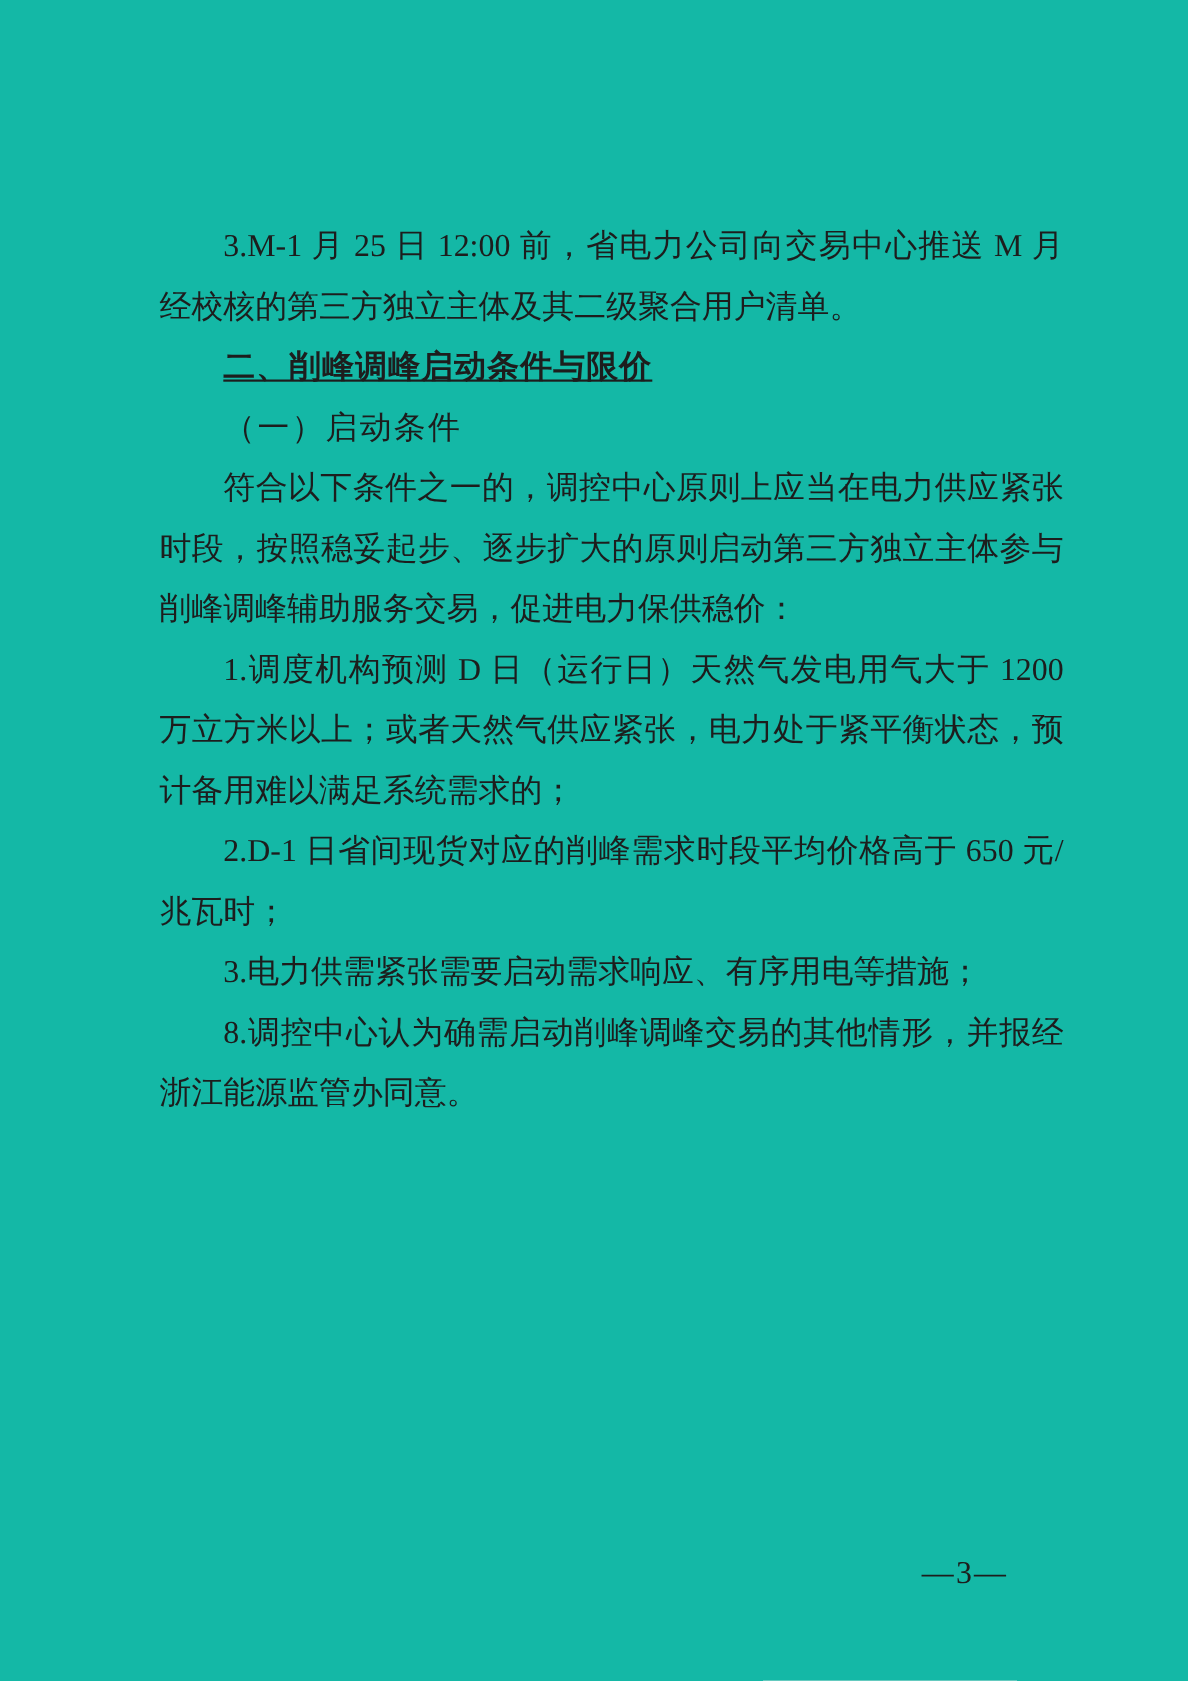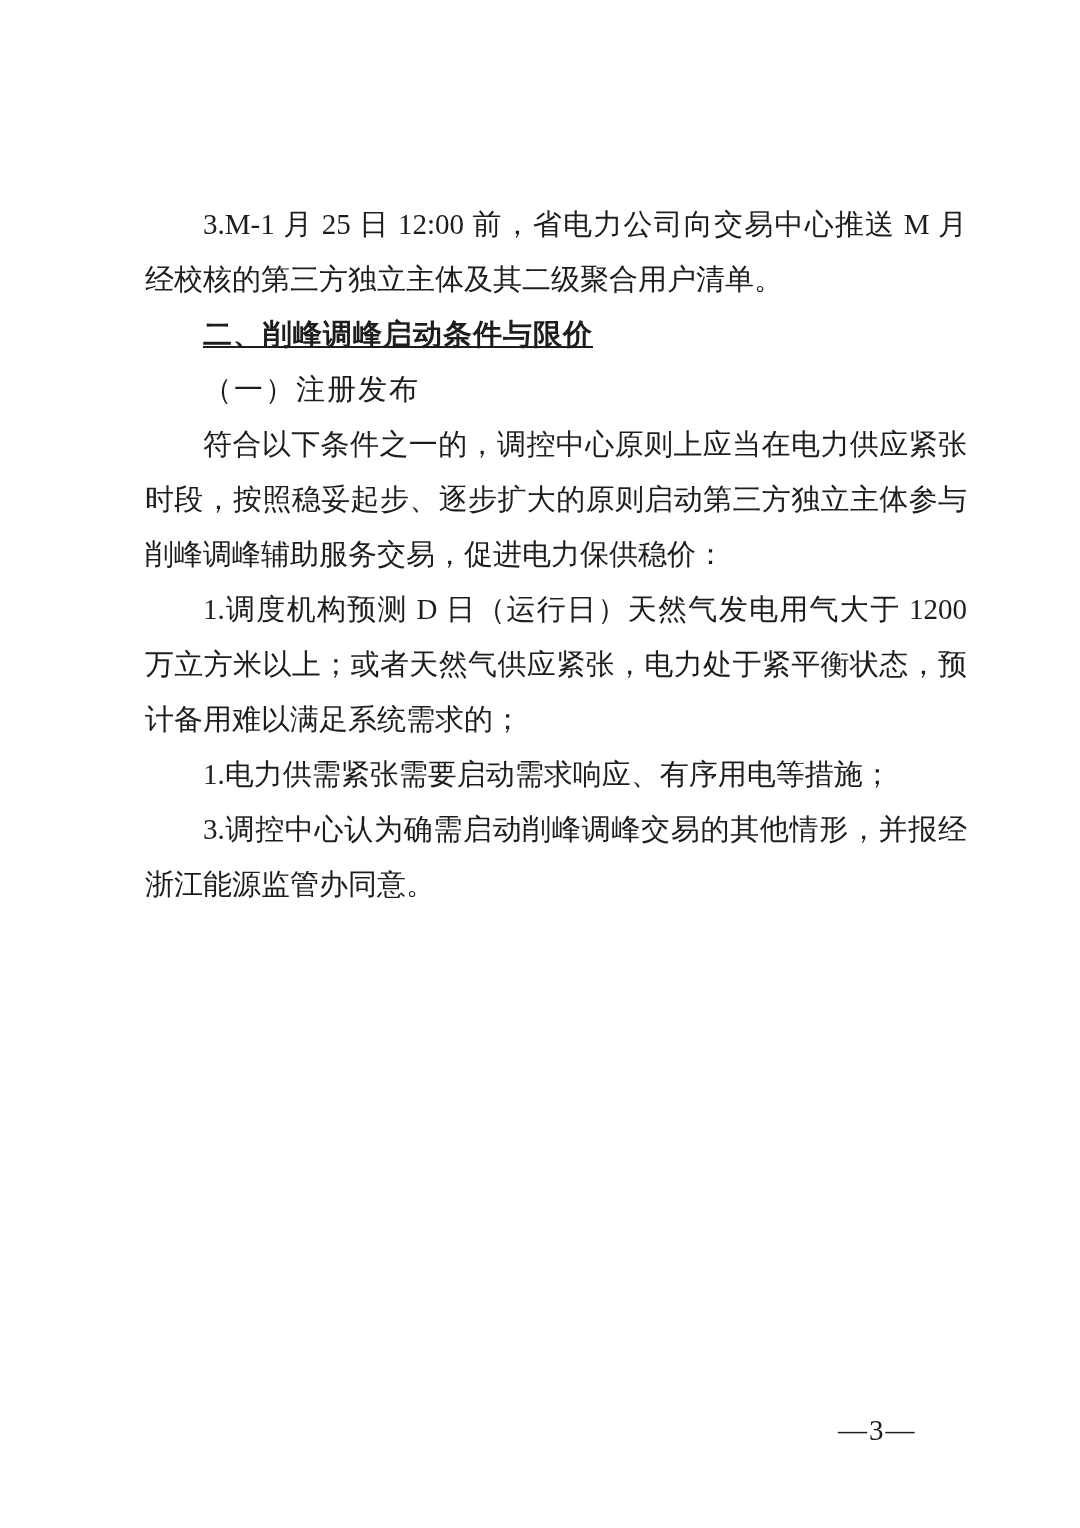--- a/index.html
+++ b/index.html
@@ -5,21 +5,21 @@
   html, body {
     margin: 0;
     padding: 0;
     background: #e8e8e8;
   }
   .page {
     position: relative;
     width: 1080px;
     height: 1528px;
     margin: 0 auto;
-    background: #ffffff;
+    background: #14b8a6;
     overflow: hidden;
     font-family: "Liberation Serif", "DejaVu Serif", serif;
   }
   .content {
     position: absolute;
     left: 145px;
     top: 197px;
     width: 822px;
     color: #1d1d1d;
     font-size: 29px;
@@ -52,20 +52,21 @@
     white-space: nowrap;
   }
 </style>
 </head>
 <body>
 
 <div class="page">
   <main class="content">
     <p class="para-body">3.M-1 月 25 日 12:00 前，省电力公司向交易中心推送 M 月经校核的第三方独立主体及其二级聚合用户清单。</p>
     <p class="para-heading">二、削峰调峰启动条件与限价</p>
-    <p class="para-subheading">（一）注册发布</p>
+    <p class="para-subheading">（一）启动条件</p>
     <p class="para-body">符合以下条件之一的，调控中心原则上应当在电力供应紧张时段，按照稳妥起步、逐步扩大的原则启动第三方独立主体参与削峰调峰辅助服务交易，促进电力保供稳价：</p>
     <p class="para-body">1.调度机构预测 D 日（运行日）天然气发电用气大于 1200 万立方米以上；或者天然气供应紧张，电力处于紧平衡状态，预计备用难以满足系统需求的；</p>
-    <p class="para-body">1.电力供需紧张需要启动需求响应、有序用电等措施；</p>
-    <p class="para-body">3.调控中心认为确需启动削峰调峰交易的其他情形，并报经浙江能源监管办同意。</p>
+    <p class="para-body">2.D-1 日省间现货对应的削峰需求时段平均价格高于 650 元/兆瓦时；</p>
+    <p class="para-body">3.电力供需紧张需要启动需求响应、有序用电等措施；</p>
+    <p class="para-body">8.调控中心认为确需启动削峰调峰交易的其他情形，并报经浙江能源监管办同意。</p>
   </main>
   <div class="page-number">—3—</div>
 </div>
 
 </body></html>

